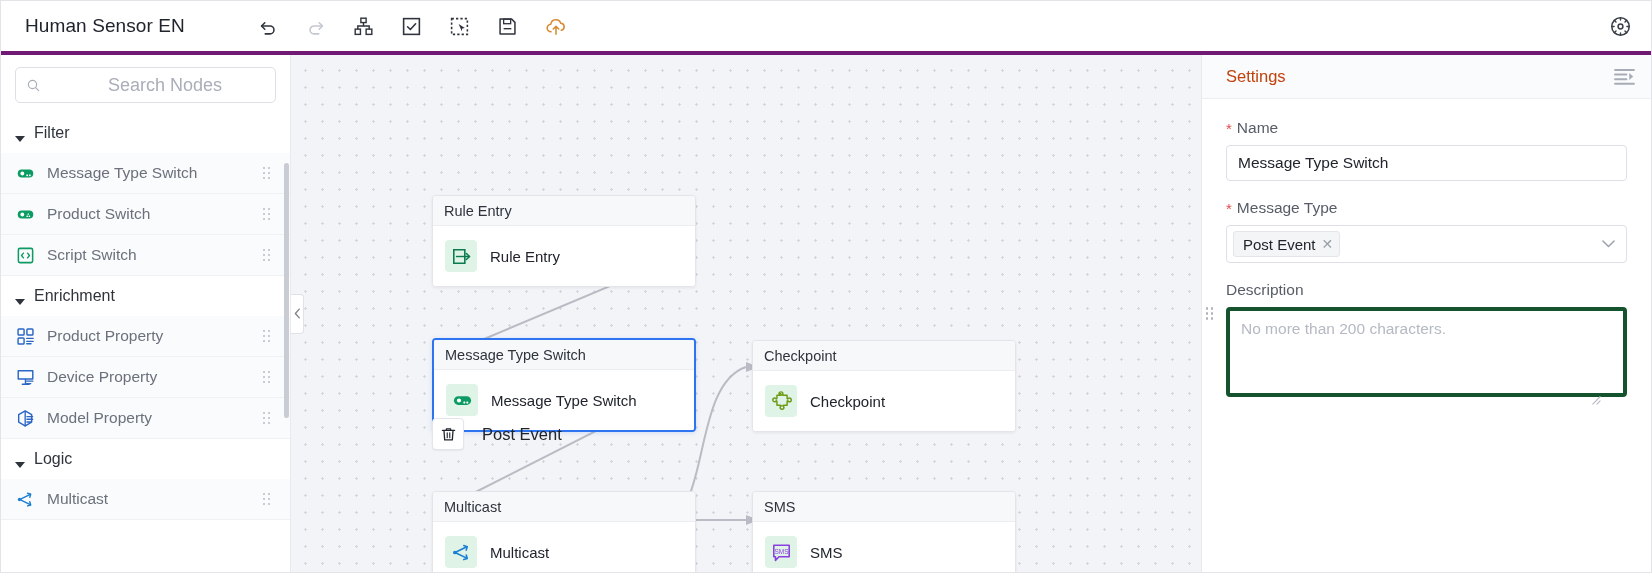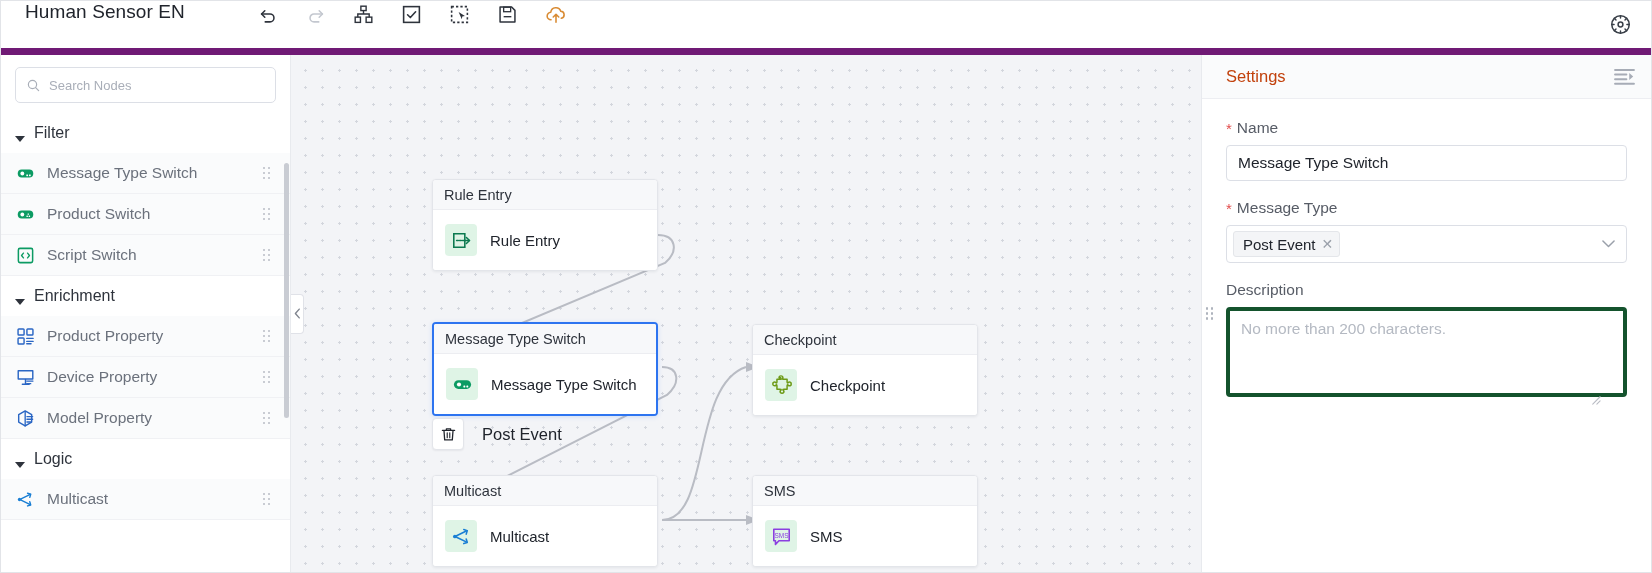--- a/index.html
+++ b/index.html
@@ -13,23 +13,23 @@
     width: 1652px; height: 573px;
     position: relative;
     display: flex; flex-direction: column;
     border: 1px solid #e2e4e8;
     background: #fff;
   }
 
   
   .topbar {
     height: 54px; min-height: 54px;
-    display: flex; align-items: flex-start;
+    display: flex; align-items: center;
     background: #ffffff;
-    border-bottom: 7px solid #701a75;
+    border-bottom: 4px solid #701a75;
     position: relative;
   }
   .app-title {
     font-size: 19px; color: #20242c; font-weight: 400;
     margin-left: 24px; letter-spacing: .1px;
     white-space: nowrap;
   }
   .tool-group {
     display: flex; align-items: center; gap: 22px;
     margin-left: 70px;
@@ -61,23 +61,24 @@
   }
   .search-wrap { padding: 12px 14px 10px 14px; }
   .search-box {
     height: 36px; border: 1px solid #dcdfe6; border-radius: 5px;
     display: flex; align-items: center; padding: 0 10px;
     background: #fff;
   }
   .search-box .sicon { margin-right: 8px; display: flex; }
   .search-input {
     border: none; outline: none; flex: 1;
-    font-size: 13px; color: #8b5cf6;
+    font-size: 18px; color: #8b5cf6;
     font-family: "Liberation Sans", sans-serif;
     background: transparent;
+    text-align: center;
   }
   .search-input::placeholder { color: #a9aeb8; }
 
   .node-list { flex: 1; overflow-y: auto; position: relative; }
   .group-header {
     display: flex; align-items: flex-end;
     padding: 11px 0 11px 14px;
     font-size: 16px; color: #2e333c;
     background: #fff;
     cursor: pointer;
@@ -130,27 +131,28 @@
     flex: 1; position: relative; overflow: hidden;
     background-color: #f3f4f7;
     background-image: radial-gradient(#d3d6dd 1.1px, transparent 1.2px);
     background-size: 17px 17px;
     background-position: 6px 7px;
   }
   .canvas-svg { position: absolute; inset: 0; width: 100%; height: 100%; }
 
   .flow-node {
     position: absolute;
-    width: 226px;
+    width: 264px;
     background: #ffffff;
     border: 1px solid #e3e5ea;
     border-radius: 4px;
     box-shadow: 0 1px 3px rgba(20,25,40,.07);
     overflow: hidden;
     cursor: move;
+    margin-top: 16px;
   }
   .flow-node.selected {
     border: 2px solid #2d74f0;
     box-shadow: 0 1px 5px rgba(45,116,240,.18);
   }
   .fn-head {
     height: 30px; display: flex; align-items: center;
     padding: 0 11px;
     font-size: 14.5px; color: #2e333c;
     background: #f7f8fa;

